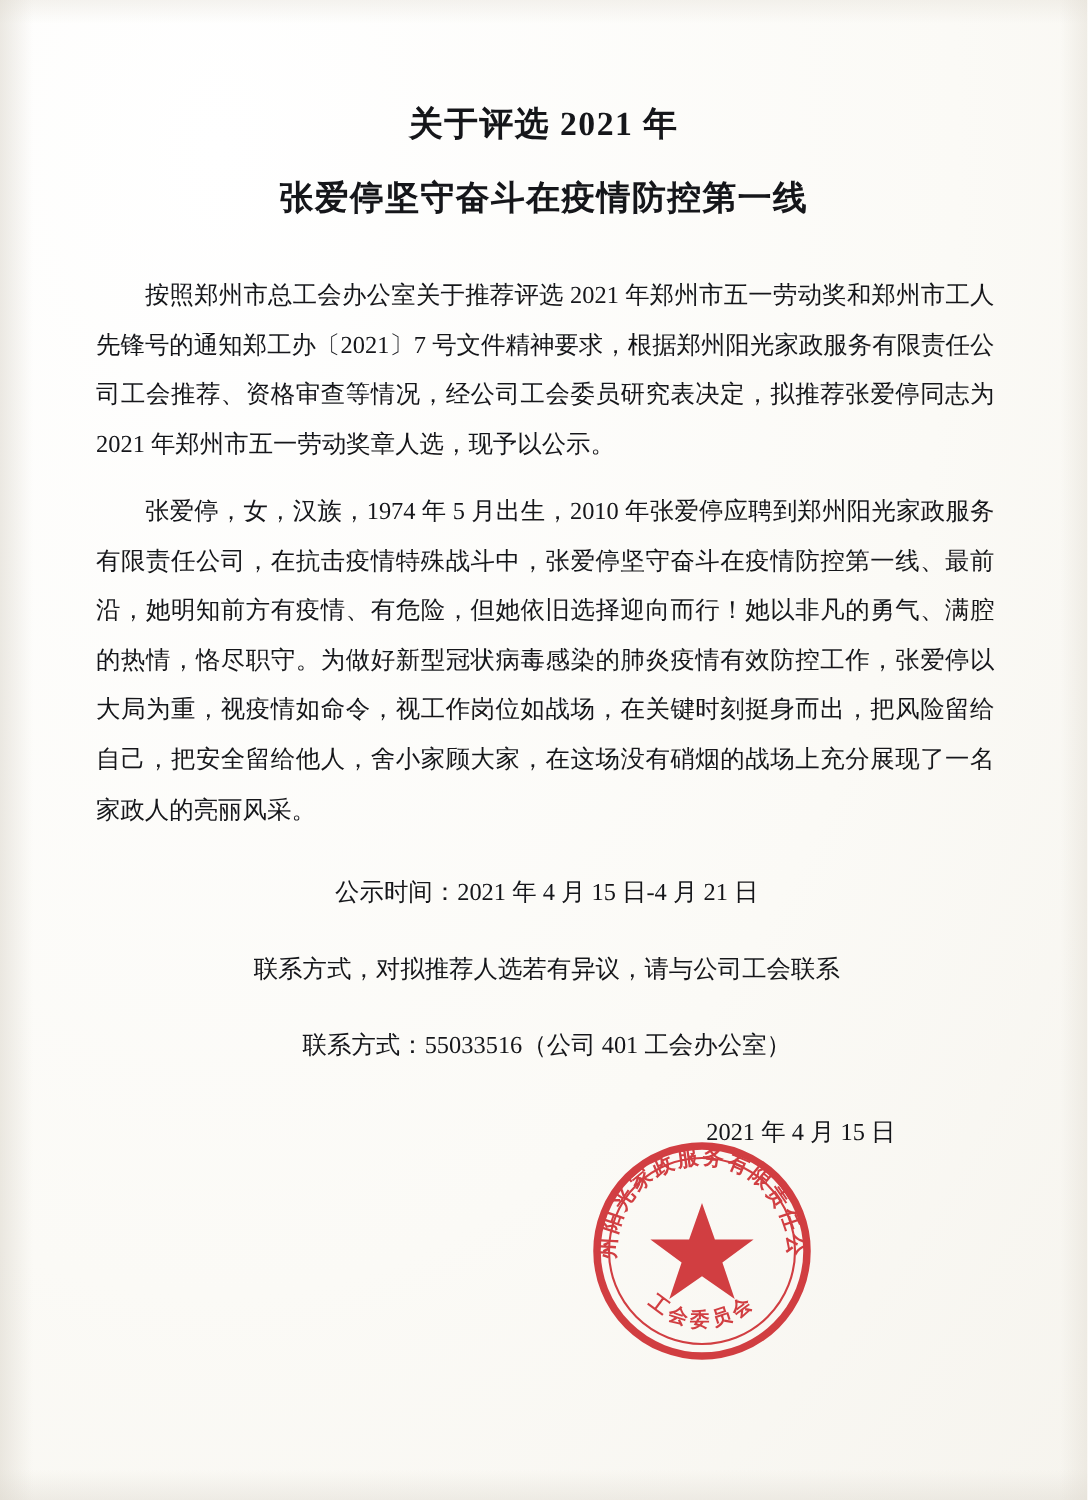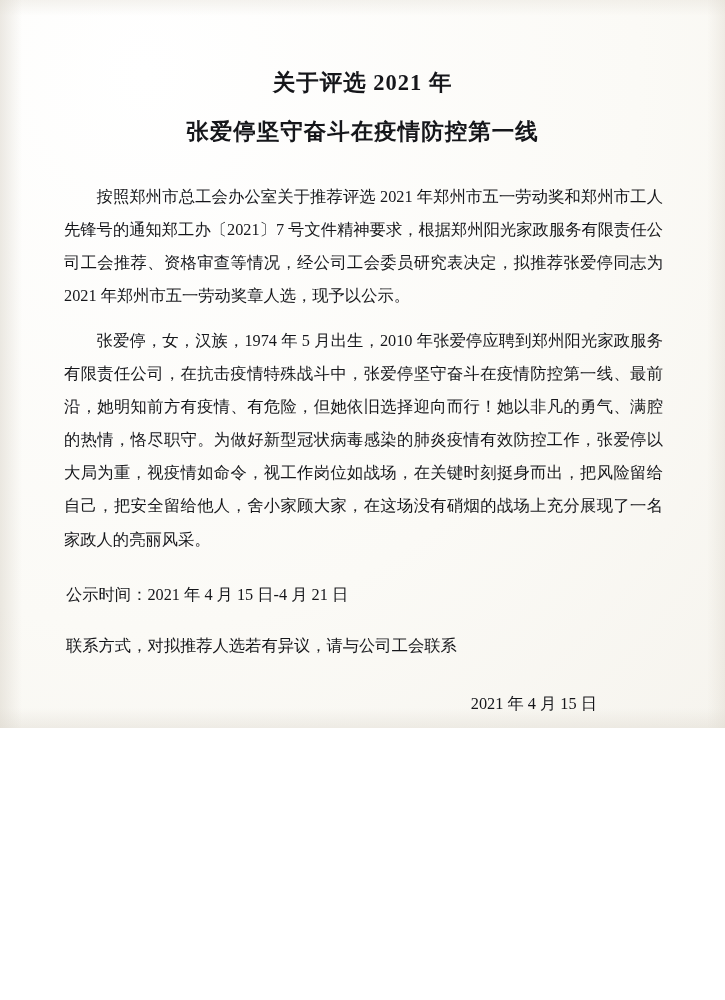--- a/index.html
+++ b/index.html
@@ -9,21 +9,21 @@
   body {
     width: 725px;
     height: 1000px;
     background: #ffffff;
     font-family: "Liberation Serif", "DejaVu Serif", serif;
     overflow: hidden;
   }
   .page {
     position: relative;
     width: 725px;
-    height: 728px;
+    height: 1000px;
     background: #fdfcf8;
     background-image:
       radial-gradient(ellipse at 20% 10%, #ffffff 0%, #fbfaf6 60%, #f6f4ee 100%);
     overflow: hidden;
   }
   
   .page:before {
     content: "";
     position: absolute;
     inset: 0;
@@ -58,20 +58,21 @@
     text-justify: inter-ideograph;
   }
   .para {
     margin: 0 0 12px 2px;
     text-indent: 2em;
   }
   .notice-line {
     margin: 14px 0 18px 0;
     text-indent: 0;
     padding-left: 4px;
+    text-align: center;
   }
   .notice-block {
     margin-top: 22px;
     font-size: 16.3px;
     line-height: 2.03;
   }
   .sign-block {
     margin-top: 26px;
     font-size: 16.3px;
     line-height: 2.0;
@@ -117,20 +118,21 @@
     </div>
 
     <div class="body-block">
       <p class="para">按照郑州市总工会办公室关于推荐评选 2021 年郑州市五一劳动奖和郑州市工人先锋号的通知郑工办〔2021〕7 号文件精神要求，根据郑州阳光家政服务有限责任公司工会推荐、资格审查等情况，经公司工会委员研究表决定，拟推荐张爱停同志为 2021 年郑州市五一劳动奖章人选，现予以公示。</p>
       <p class="para">张爱停，女，汉族，1974 年 5 月出生，2010 年张爱停应聘到郑州阳光家政服务有限责任公司，在抗击疫情特殊战斗中，张爱停坚守奋斗在疫情防控第一线、最前沿，她明知前方有疫情、有危险，但她依旧选择迎向而行！她以非凡的勇气、满腔的热情，恪尽职守。为做好新型冠状病毒感染的肺炎疫情有效防控工作，张爱停以大局为重，视疫情如命令，视工作岗位如战场，在关键时刻挺身而出，把风险留给自己，把安全留给他人，舍小家顾大家，在这场没有硝烟的战场上充分展现了一名家政人的亮丽风采。</p>
     </div>
 
     <div class="notice-block">
       <p class="notice-line">公示时间：2021 年 4 月 15 日-4 月 21 日</p>
       <p class="notice-line">联系方式，对拟推荐人选若有异议，请与公司工会联系</p>
+      <p class="notice-line">联系方式：55033516（公司 401 工会办公室）</p>
     </div>
 
     <div class="sign-block">
       <div class="sign-date">2021 年 4 月 15 日</div>
     </div>
 
   </div>
 
   <div class="seal">
     <svg viewBox="0 0 152 152" width="152" height="152" xmlns="http://www.w3.org/2000/svg">

